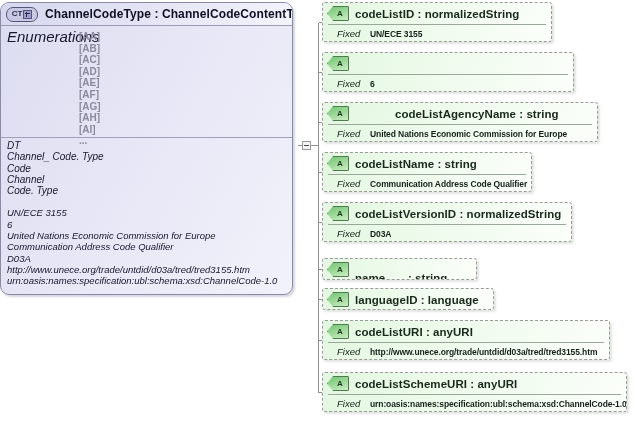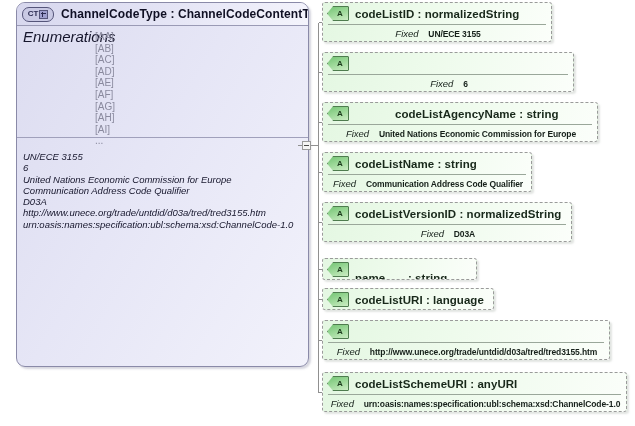--- a/index.html
+++ b/index.html
@@ -13,24 +13,24 @@
     position: relative;
     overflow: hidden;
     font-family: "Liberation Sans", sans-serif;
     font-size: 11px;
     color: #1a1a1a;
   }
 
   
   .ct-panel {
     position: absolute;
-    left: 16px;
+    left: 0;
     top: 2px;
     width: 293px;
-    height: 365px;
+    height: 293px;
     border: 1px solid #8a8aa8;
     border-radius: 9px;
     background: linear-gradient(120deg, #dcdcf0 0%, #e6e6f6 45%, #f2f2fb 100%);
     box-shadow: 2px 2px 2px rgba(120,120,150,0.30);
     box-sizing: border-box;
     overflow: hidden;
   }
   .ct-header {
     height: 22px;
     display: flex;
@@ -96,21 +96,21 @@
     color: #16162c;
     width: 72px;
     flex: 0 0 auto;
     line-height: 11.6px;
   }
   .ct-enum-values {
     font-size: 10px;
     color: #8a8a9e;
     line-height: 11.6px;
   }
-  .ct-enum-values div { white-space: nowrap; }
+  .ct-enum-values div { white-space: nowrap; font-weight: bold; }
 
   .ct-divider {
     height: 1px;
     background: #a0a0bb;
     margin: 0;
   }
 
   .ct-doc {
     padding: 2px 6px 4px 6px;
     font-style: italic;
@@ -189,22 +189,21 @@
   }
   .attr-sep {
     height: 1px;
     background: #9aa79a;
     margin: 0 5px;
   }
   .attr-fixed {
     height: 17px;
     display: flex;
     align-items: center;
-    padding-left: 2px;
-    justify-content: center;
+    padding-left: 14px;
   }
   .attr-fixed-label {
     font-style: italic;
     font-size: 9.5px;
     color: #16201a;
     width: 33px;
     flex: 0 0 auto;
   }
   .attr-fixed-value {
     font-size: 8.5px;
@@ -239,20 +238,27 @@
         <div>[AG]</div>
         <div>[AH]</div>
         <div>[AI]</div>
         <div>...</div>
       </div>
   </div>
 
   <div class="ct-divider"></div>
 
   <div class="ct-doc">
+    <div id="doc-block-1">
+        <div>DT</div>
+        <div>Channel_ Code. Type</div>
+        <div>Code</div>
+        <div>Channel</div>
+        <div>Code. Type</div>
+      </div>
     <div class="spacer"></div>
     <div id="doc-block-2" class="small">
         <div>UN/ECE 3155</div>
         <div>6</div>
         <div>United Nations Economic Commission for Europe</div>
         <div>Communication Address Code Qualifier</div>
         <div>D03A</div>
         <div>http://www.unece.org/trade/untdid/d03a/tred/tred3155.htm</div>
         <div>urn:oasis:names:specification:ubl:schema:xsd:ChannelCode-1.0</div>
       </div>
@@ -354,28 +360,29 @@
           <span>A</span>
         </div>
         <div class="attr-name" style="white-space: pre; margin-top: 16px;">name       : string</div>
       </div>
     </div>
     <div class="attr" style="left: 322px; top: 288px; width: 172px; height: 22px;">
       <div class="attr-head">
         <div class="attr-icon">
           <span>A</span>
         </div>
-        <div class="attr-name" style="white-space: pre;">codeListURI : language</div>
+        <div class="attr-name" style="white-space: pre;">languageID : language</div>
       </div>
     </div>
     <div class="attr" style="left: 322px; top: 320px; width: 288px; height: 40px;">
       <div class="attr-head">
         <div class="attr-icon">
           <span>A</span>
         </div>
+        <div class="attr-name" style="white-space: pre;">codeListURI : anyURI</div>
       </div>
       <div class="attr-sep"></div>
       <div class="attr-fixed">
         <div class="attr-fixed-label">Fixed</div>
         <div class="attr-fixed-value">http://www.unece.org/trade/untdid/d03a/tred/tred3155.htm</div>
       </div>
     </div>
     <div class="attr" style="left: 322px; top: 372px; width: 305px; height: 40px;">
       <div class="attr-head">
         <div class="attr-icon">

